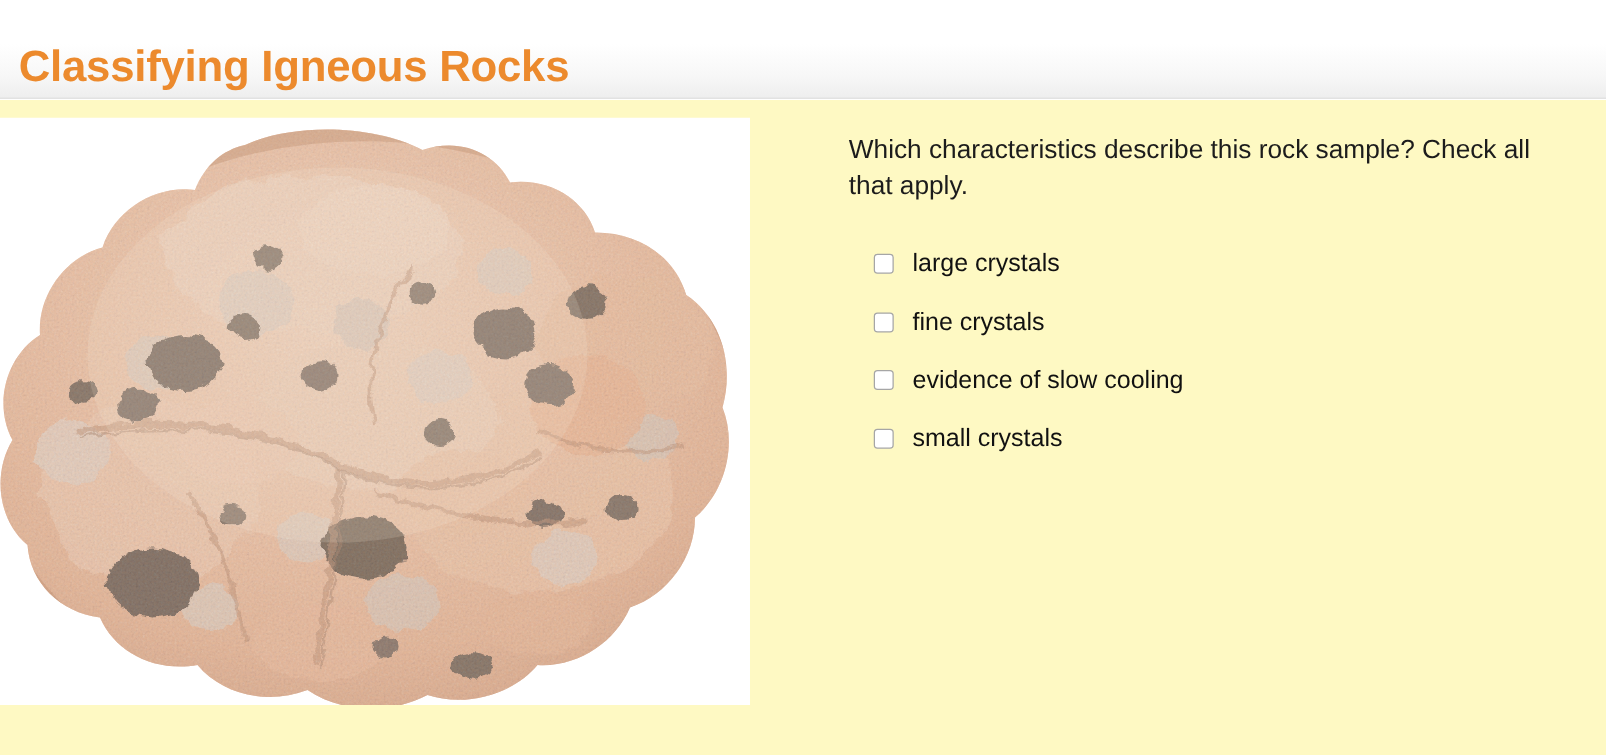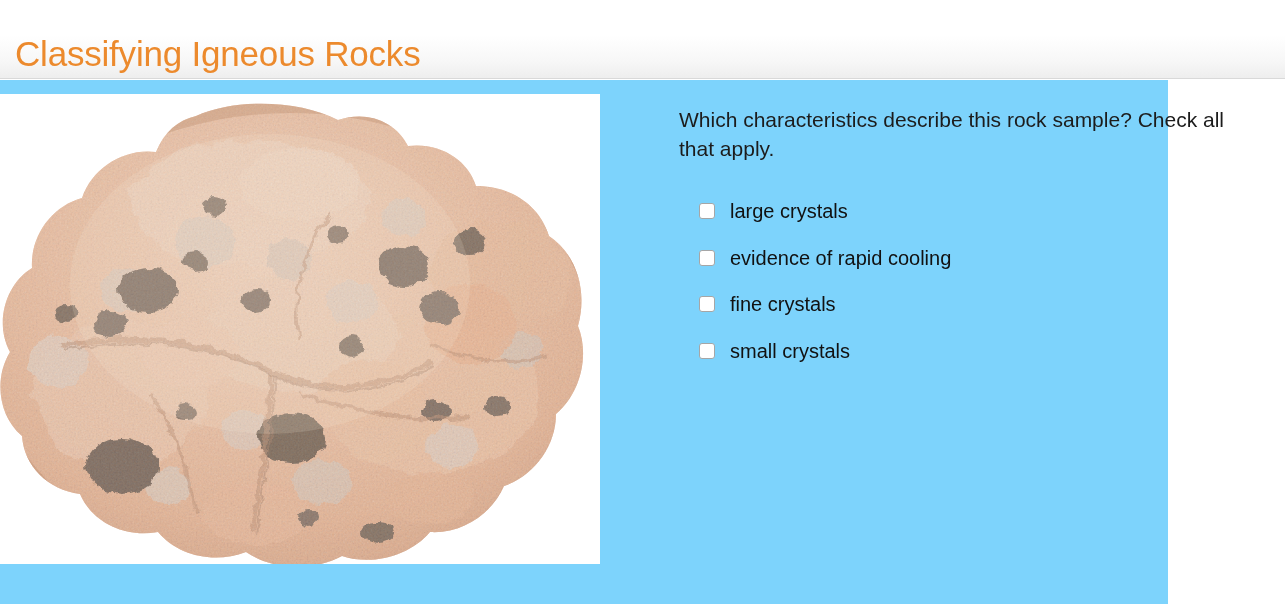--- a/index.html
+++ b/index.html
@@ -25,35 +25,35 @@
     height: 79px;
     box-sizing: border-box;
     background: linear-gradient(to bottom, #ffffff 0%, #ffffff 45%, #f7f7f7 78%, #eeeeee 100%);
     border-bottom: 1px solid #d9d9d9;
   }
   .page-title {
     position: absolute;
     left: 15px;
     top: 8px;
     font-size: 35px;
-    font-weight: normal;
+    font-weight: bold;
     color: #ec8a2d;
     letter-spacing: -0.2px;
     line-height: 46px;
     white-space: nowrap;
   }
 
   
   .content {
     position: absolute;
     left: 0;
     top: 80px;
-    width: 1168px;
+    width: 1285px;
     height: 524px;
-    background: #7dd3fc;
+    background: #fef9c3;
   }
 
   
   .rock-figure {
     position: absolute;
     left: 0px;
     top: 14px;
     width: 600px;
     height: 470px;
   }
@@ -244,25 +244,25 @@
   <div class="question-panel">
     <p class="question-text">Which characteristics describe this rock sample? Check all that apply.</p>
 
     <ul class="options-list">
       <li class="option-row">
         <span class="checkbox"></span>
         <span class="option-label">large crystals</span>
       </li>
       <li class="option-row">
         <span class="checkbox"></span>
-        <span class="option-label">evidence of rapid cooling</span>
-      </li>
-      <li class="option-row">
-        <span class="checkbox"></span>
         <span class="option-label">fine crystals</span>
+      </li>
+      <li class="option-row">
+        <span class="checkbox"></span>
+        <span class="option-label">evidence of slow cooling</span>
       </li>
       <li class="option-row">
         <span class="checkbox"></span>
         <span class="option-label">small crystals</span>
       </li>
     </ul>
   </div>
 
 </div>
 

